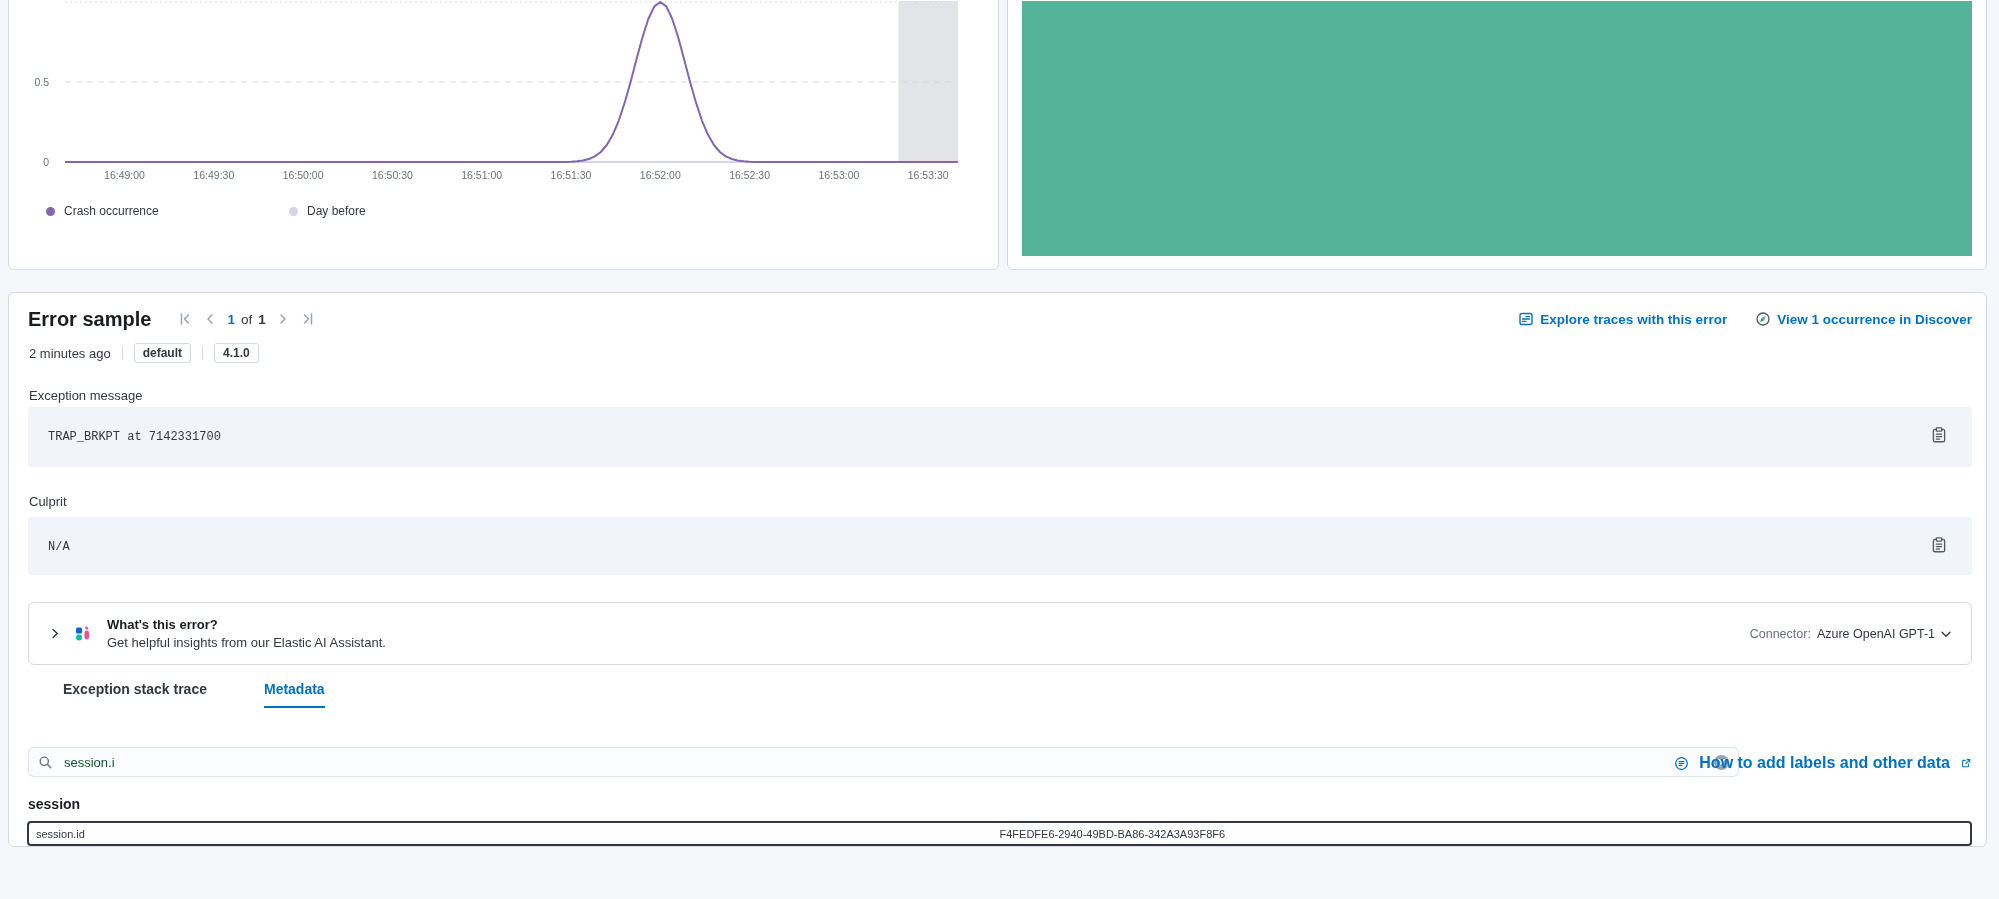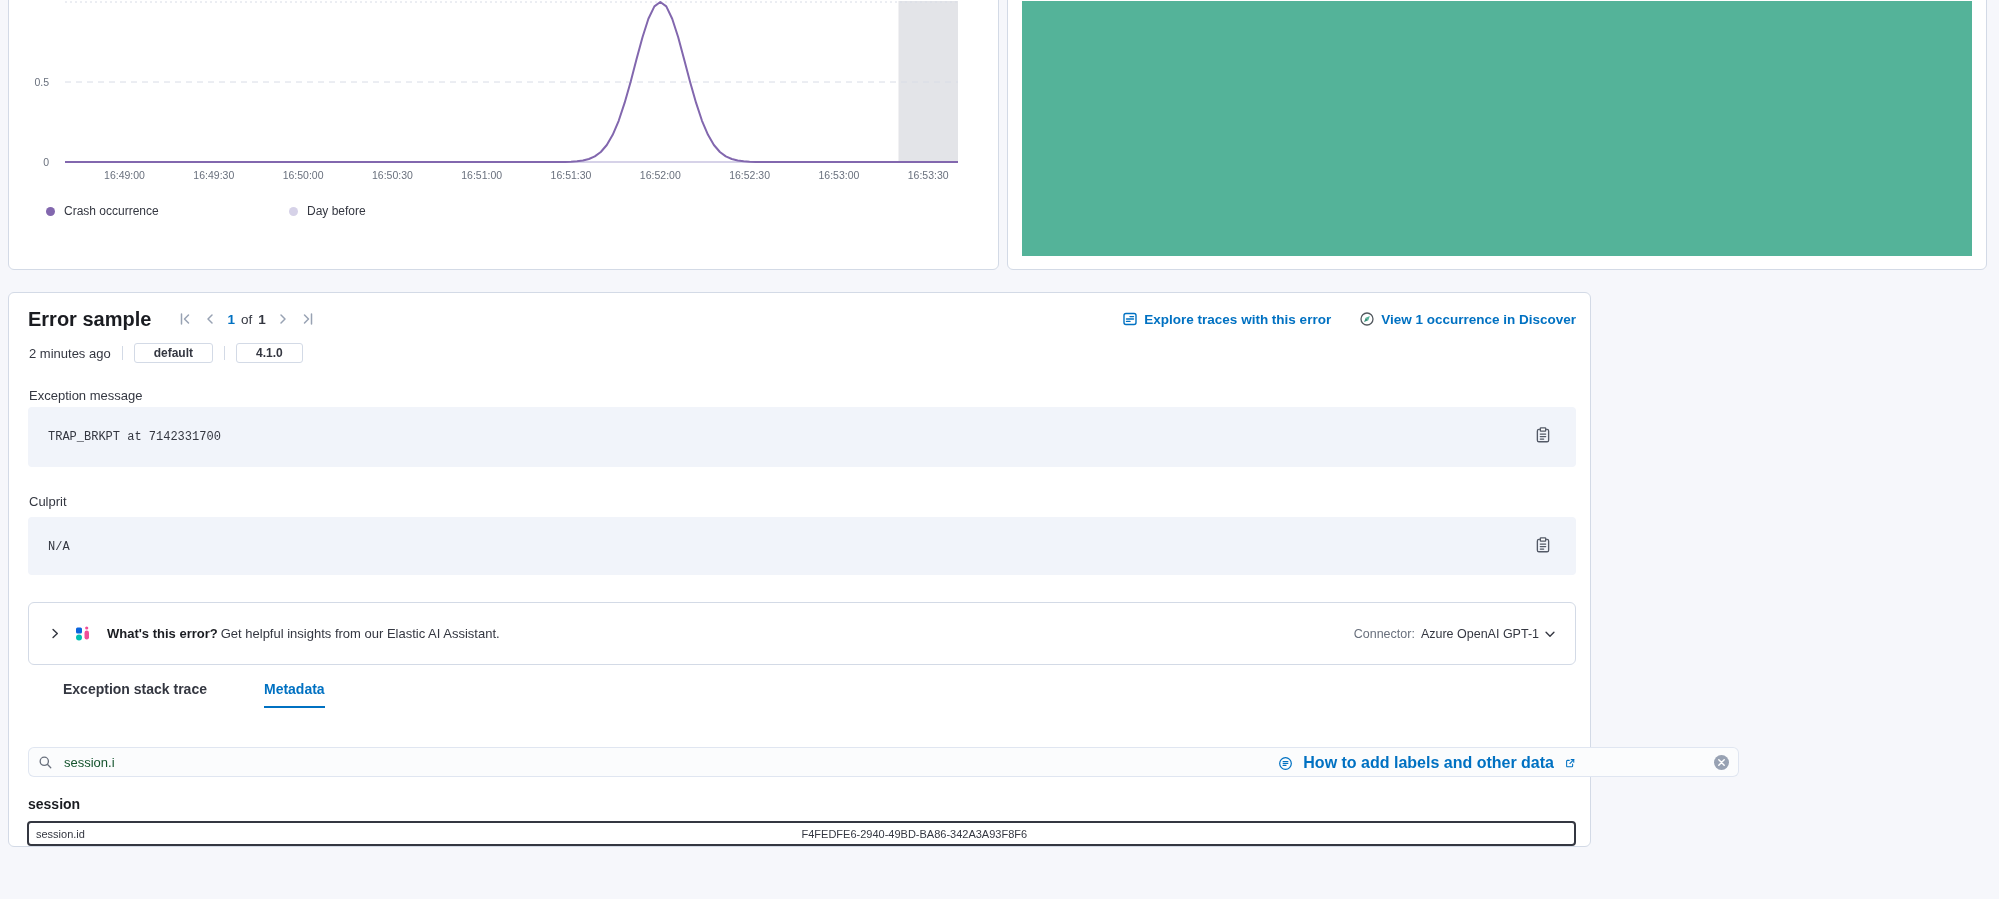--- a/index.html
+++ b/index.html
@@ -18,50 +18,50 @@
   #chart-card { left:8px; top:-14px; width:991px; height:284px; overflow:hidden; }
   #crash-chart { position:absolute; left:0; top:0; }
   .tick { font:10.5px "Liberation Sans", sans-serif; fill:#69707d; }
   .legend { position:absolute; top:217px; height:14px; display:flex; align-items:center; gap:9px;
             font-size:12px; color:#343741; }
   .legend-dot { width:9px; height:9px; border-radius:50%; flex:0 0 auto; }
   
   #treemap-card { left:1007px; top:-14px; width:980px; height:284px; }
   #treemap { position:absolute; left:14px; right:14px; top:14px; bottom:13px; }
   
-  #error-panel { left:8px; top:292px; width:1583px; height:555px; }
+  #error-panel { left:8px; top:292px; width:1979px; height:555px; }
   .panel-header { position:absolute; left:19px; right:14px; top:12px; height:28px;
                   display:flex; align-items:center; }
   .panel-title { font-size:20px; font-weight:700; color:#1a1c21; }
   .pagination { margin-left:26px; display:flex; align-items:center; gap:9px;
                 font-size:13.5px; color:#343741; }
   .pag-btn { display:flex; align-items:center; cursor:pointer; }
   .pag-text { display:flex; gap:6px; align-items:baseline; }
   .pag-current { color:#0071c2; font-weight:700; }
   .pag-total { font-weight:700; }
   .header-actions { margin-left:auto; display:flex; align-items:flex-start; gap:28px; }
   .action-link { display:flex; align-items:center; gap:6px; color:#0071c2;
                  font-size:13.5px; font-weight:600; cursor:pointer; }
   .meta-row { position:absolute; left:20px; top:49px; height:22px;
               display:flex; align-items:center; gap:11px; font-size:13px; }
   .meta-divider { width:1px; height:14px; background:#d3dae6; }
   .badge { border:1px solid #d3dae6; border-radius:3px; background:#fff;
-           padding:1px 19px; font-size:12px; font-weight:700; line-height:16px; }
+           padding:1px 8px; font-size:12px; font-weight:700; line-height:16px; }
   .field-label { position:absolute; left:20px; font-size:13px; color:#343741; }
   .code-block { position:absolute; left:19px; right:14px; height:60px;
                 background:#f1f4fa; border-radius:4px;
                 font-family:"Liberation Mono", monospace; font-size:12px; color:#343741;
                 padding:23px 20px 0; }
   .copy-btn { position:absolute; right:24px; top:19px; width:18px; height:18px; cursor:pointer; }
   
   .ai-panel { position:absolute; left:19px; right:14px; top:309px; height:63px;
               border:1px solid #d3dae6; border-radius:6px; background:#fff;
               display:flex; align-items:center; }
   .ai-left { display:flex; align-items:center; gap:13px; padding-left:20px; }
-  .ai-texts { display:flex; flex-direction:row; gap:3px; margin-left:3px; }
+  .ai-texts { display:flex; flex-direction:column; gap:3px; margin-left:3px; }
   .ai-title { font-size:13px; font-weight:700; color:#1a1c21; }
   .ai-sub { font-size:13px; color:#343741; }
   .ai-right { margin-left:auto; display:flex; align-items:center; gap:6px;
               padding-right:18px; font-size:12.5px; }
   .connector-label { color:#69707d; }
   .connector-value { color:#343741; cursor:pointer; display:flex; align-items:center; gap:4px; }
   
   .tabs { position:absolute; left:21px; top:388px; display:flex; gap:24px; }
   .tab { font-size:14px; font-weight:600; color:#343741; padding-bottom:9px; cursor:pointer;margin-left:33px; }
   .tab.active { color:#0071c2; border-bottom:2px solid #0071c2; }

